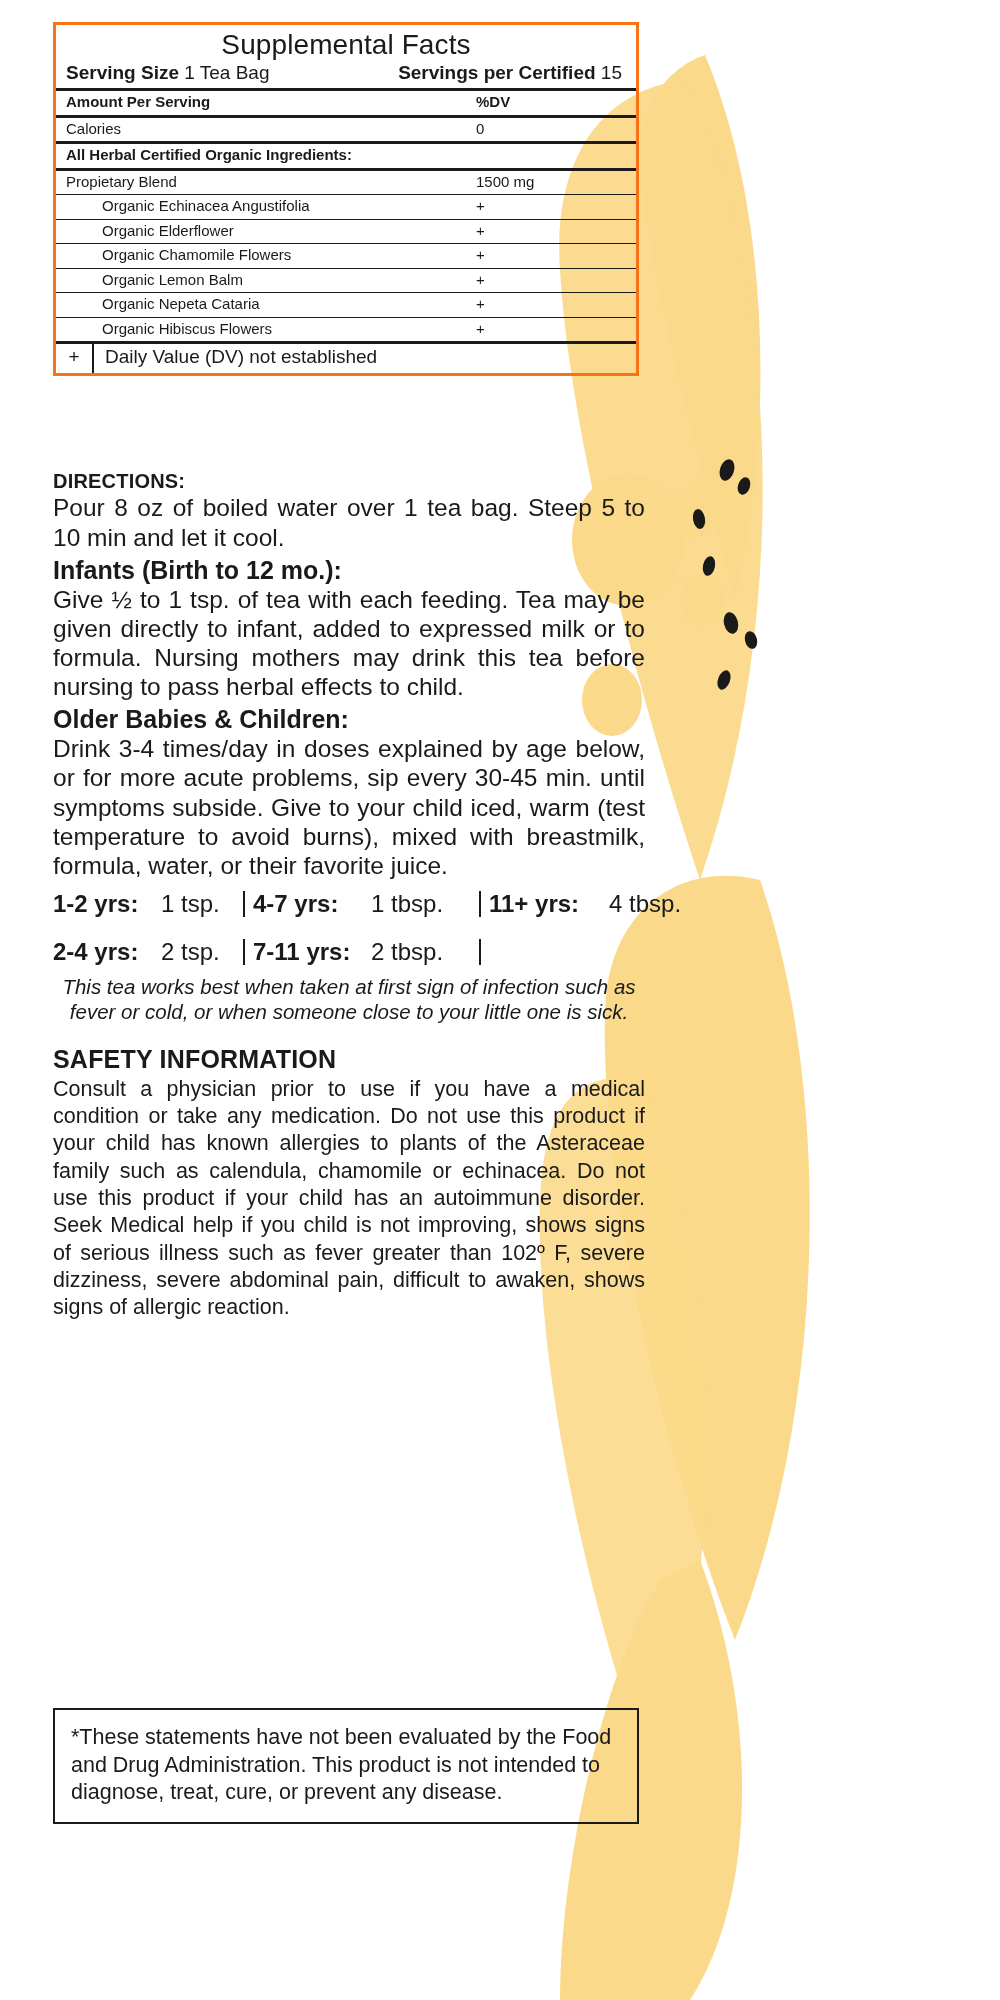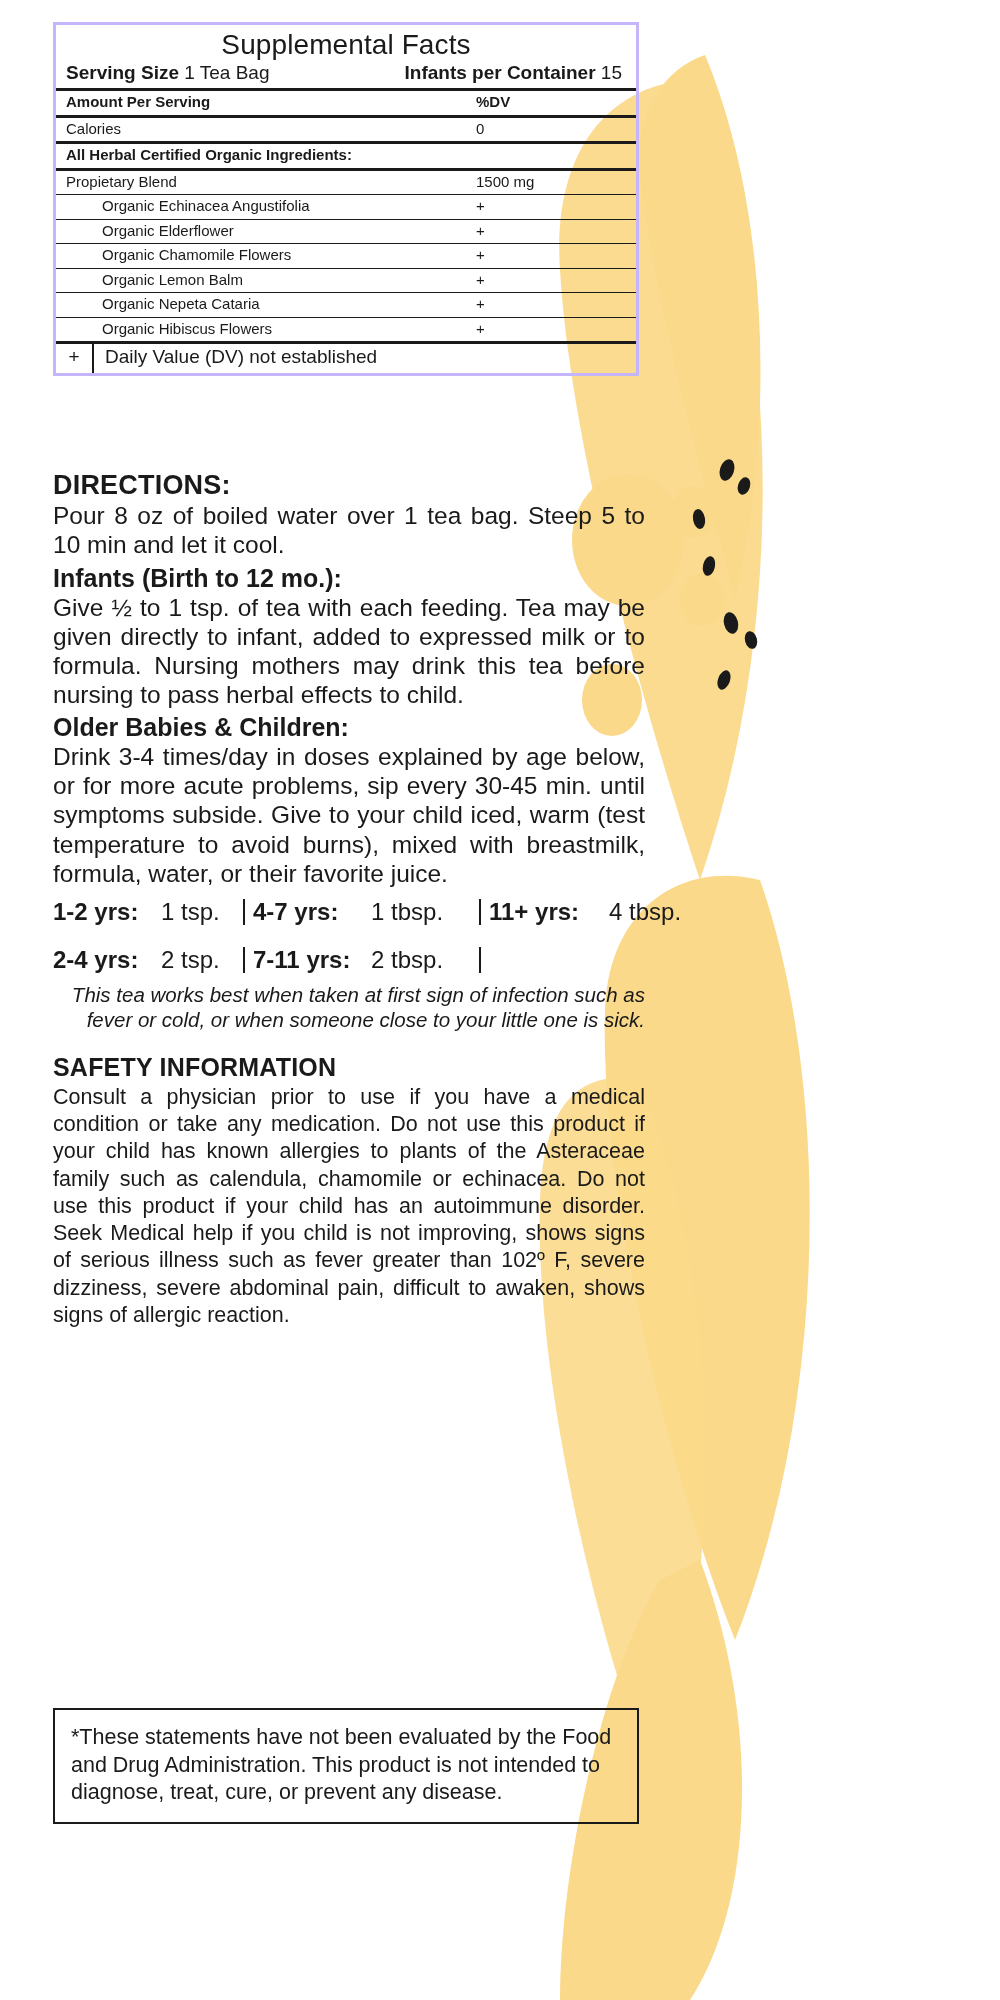--- a/index.html
+++ b/index.html
@@ -33,21 +33,21 @@
     z-index: 2;
     padding: 0;
   }
 
   
   .facts-panel {
     position: absolute;
     left: 53px;
     top: 22px;
     width: 586px;
-    border: 3px solid #c4b5fd;
+    border: 3px solid #f97316;
     box-sizing: border-box;
     background: transparent;
   }
   .facts-title {
     text-align: center;
     font-size: 28px;
     font-weight: 400;
     letter-spacing: .1px;
     padding: 5px 0 3px 0;
     line-height: 1.05;
@@ -105,21 +105,21 @@
 
   
   .body-wrap {
     position: absolute;
     left: 53px;
     top: 470px;
     width: 592px;
   }
 
   h2.sec {
-    font-size: 27px;
+    font-size: 20px;
     font-weight: bold;
     margin: 0 0 1px 0;
     line-height: 1.12;
     letter-spacing: .2px;
   }
   h3.sub {
     font-size: 25px;
     font-weight: bold;
     margin: 4px 0 1px 0;
     line-height: 1.12;
@@ -152,21 +152,21 @@
     align-self: center;
     margin-left: 4px;
   }
   .dose-grid .blank {}
 
   p.italic-note {
     font-style: italic;
     font-size: 20.5px;
     line-height: 1.2;
     margin: 7px 0 0 0;
-    text-align: right;
+    text-align: center;
   }
 
   h2.safety {
     font-size: 25px;
     font-weight: bold;
     margin: 22px 0 2px 0;
     line-height: 1.1;
     letter-spacing: .2px;
   }
   p.safety-body {
@@ -228,21 +228,21 @@
 </svg>
 
 <div id="page">
 
   <section class="facts-panel">
 
     <div class="facts-title">Supplemental Facts</div>
 
     <div class="serving-row">
       <span class="sv-left"><span class="lbl">Serving Size</span> <span class="val">1 Tea Bag</span></span>
-      <span class="sv-right"><span class="lbl">Infants per Container</span> <span class="val">15</span></span>
+      <span class="sv-right"><span class="lbl">Servings per Certified</span> <span class="val">15</span></span>
     </div>
 
     <div class="rule-thick"></div>
 
     <div class="frow b">
       <span class="name">Amount Per Serving</span>
       <span class="amt">%DV</span>
     </div>
 
     <div class="rule-thick"></div>

